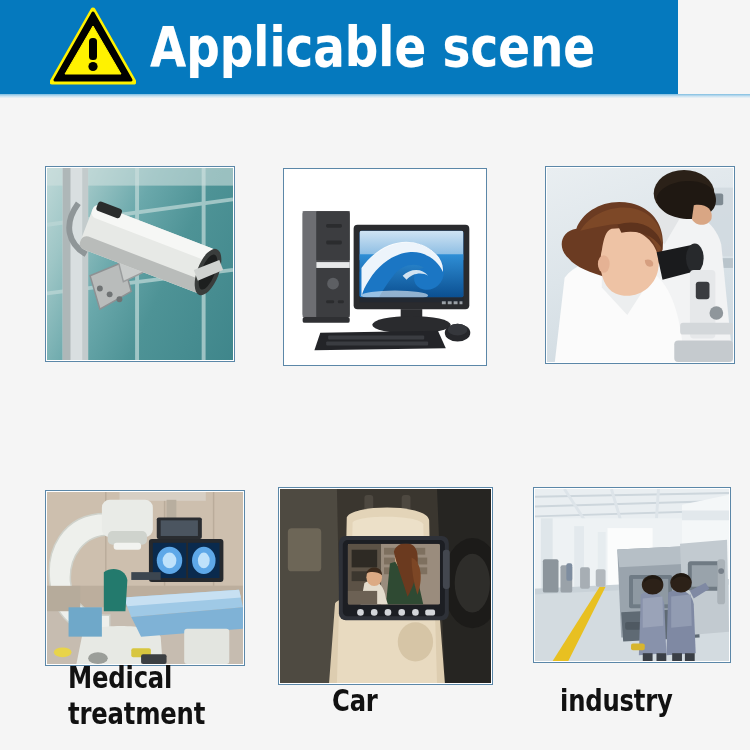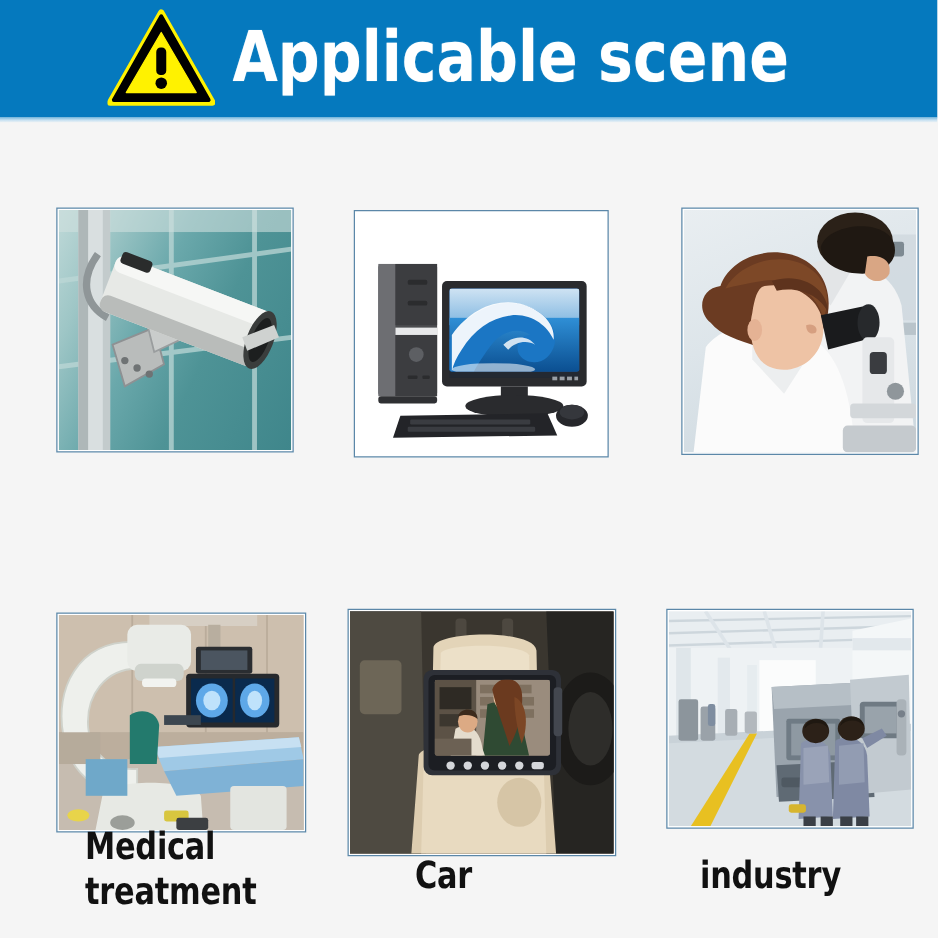--- a/index.html
+++ b/index.html
@@ -12,21 +12,21 @@
     background: #f5f5f5;
     font-family: "Liberation Sans", sans-serif;
     overflow: hidden;
     position: relative;
   }
 
   
   .header {
     position: absolute;
     left: 0; top: 0;
-    width: 750px;
+    width: 678px;
     height: 94px;
     background: #0579be;
     display: flex;
     align-items: center;
     justify-content: center;
     box-sizing: border-box;
   }
   .header-underline {
     position: absolute;
     left: 0; top: 94px;

